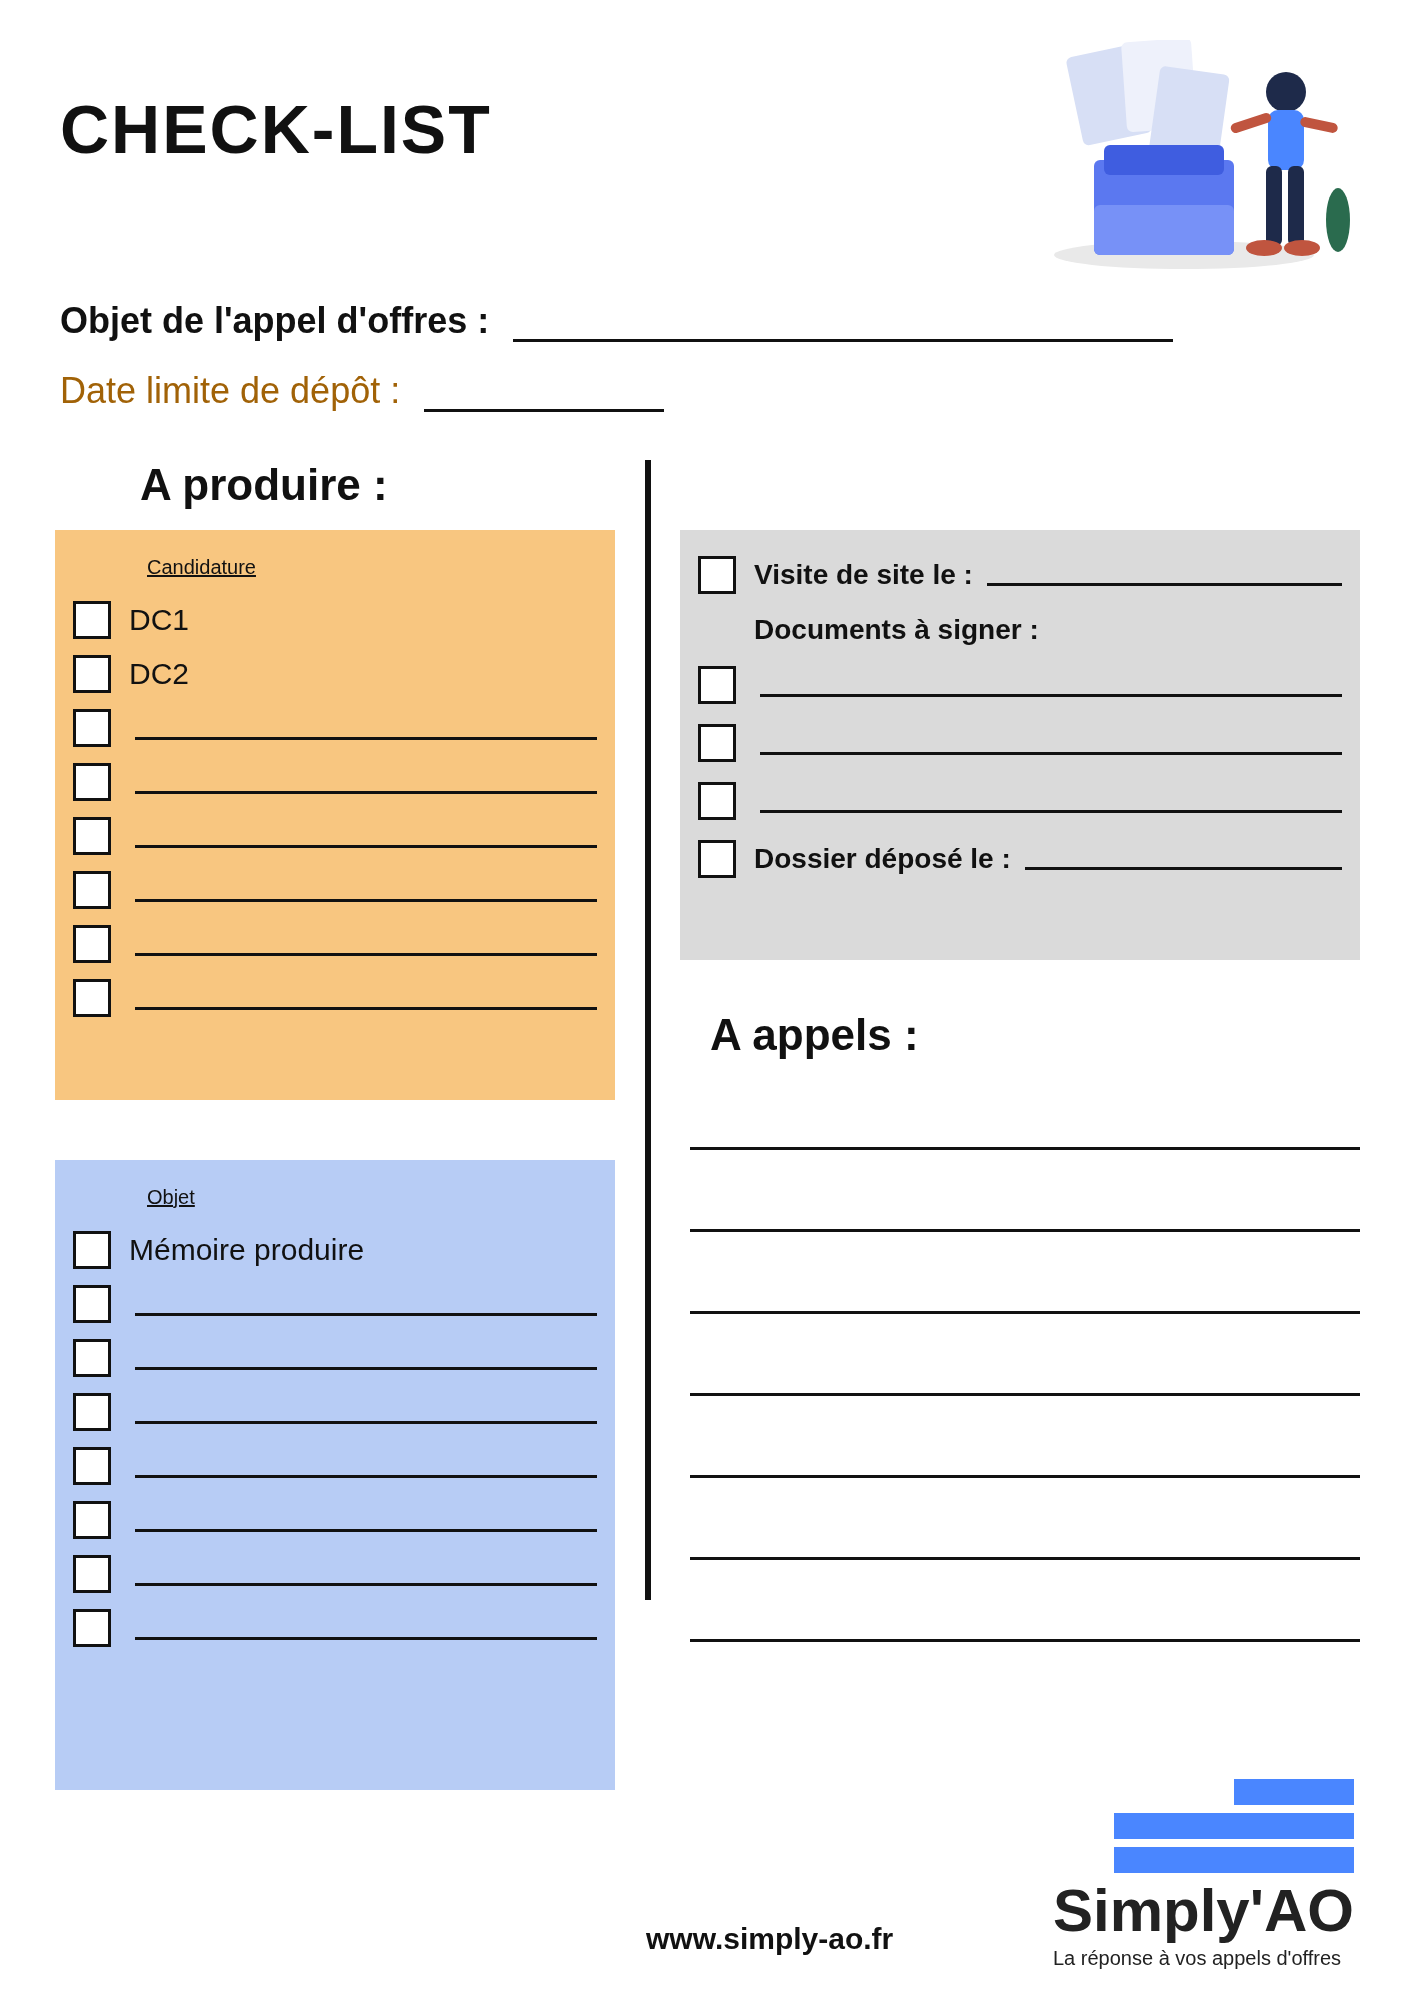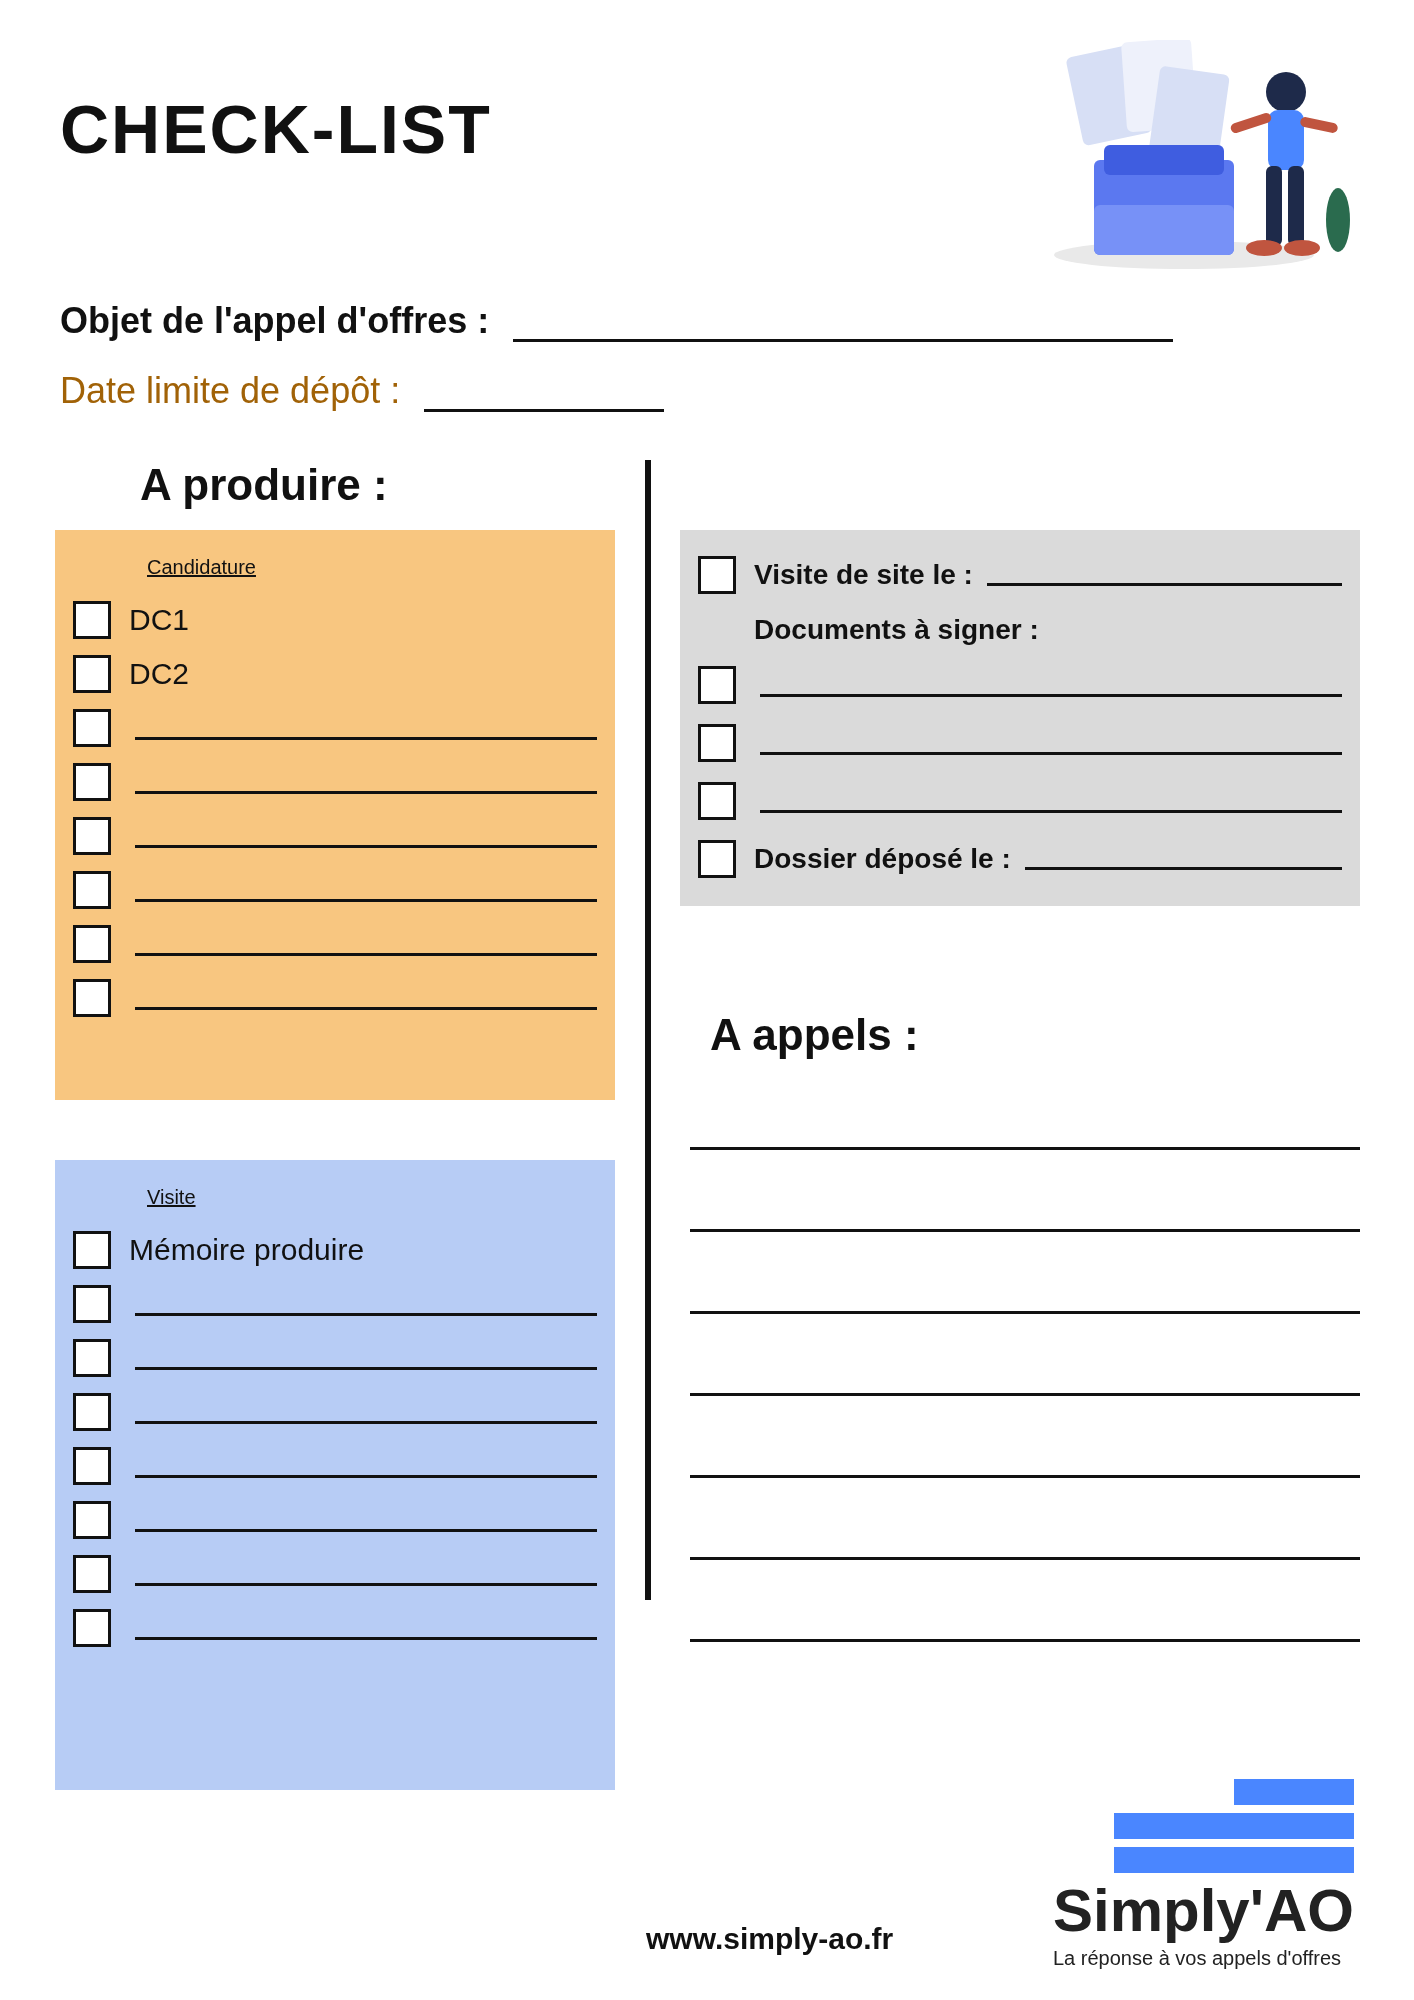--- a/index.html
+++ b/index.html
@@ -210,21 +210,21 @@
         <span class="check-line"></span>
       </div>
       <div class="check-row">
         <span class="checkbox"></span>
         <span class="check-line"></span>
       </div>
     </div>
 </div>
 
 <div class="panel blue" style="left:55px; top:1160px; width:560px; height:630px;">
-  <div class="panel-title">Visite</div>
+  <div class="panel-title">Objet</div>
   <div id="offre-rows">
       <div class="check-row">
         <span class="checkbox"></span>
         <span class="check-label">Mémoire produire</span>
       </div>
       <div class="check-row">
         <span class="checkbox"></span>
         <span class="check-line"></span>
       </div>
       <div class="check-row">
@@ -247,21 +247,21 @@
         <span class="checkbox"></span>
         <span class="check-line"></span>
       </div>
       <div class="check-row">
         <span class="checkbox"></span>
         <span class="check-line"></span>
       </div>
     </div>
 </div>
 
-<div class="panel grey" style="left:680px; top:530px; width:680px; height:376px;">
+<div class="panel grey" style="left:680px; top:530px; width:680px; height:430px;">
   <div class="check-row">
     <span class="checkbox"></span>
     <span class="check-label">Visite de site le :</span>
     <span class="inline-line" style="flex:1"></span>
   </div>
   <div class="check-row" style="margin-top:18px;">
     <span style="width:56px"></span>
     <span class="check-label">Documents à signer :</span>
   </div>
   <div id="docs-rows">

